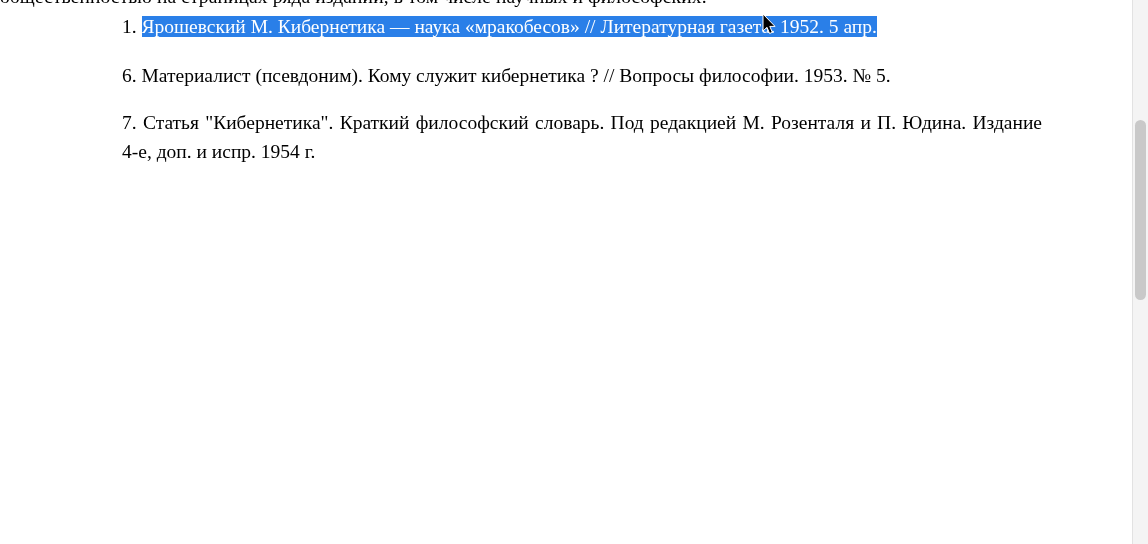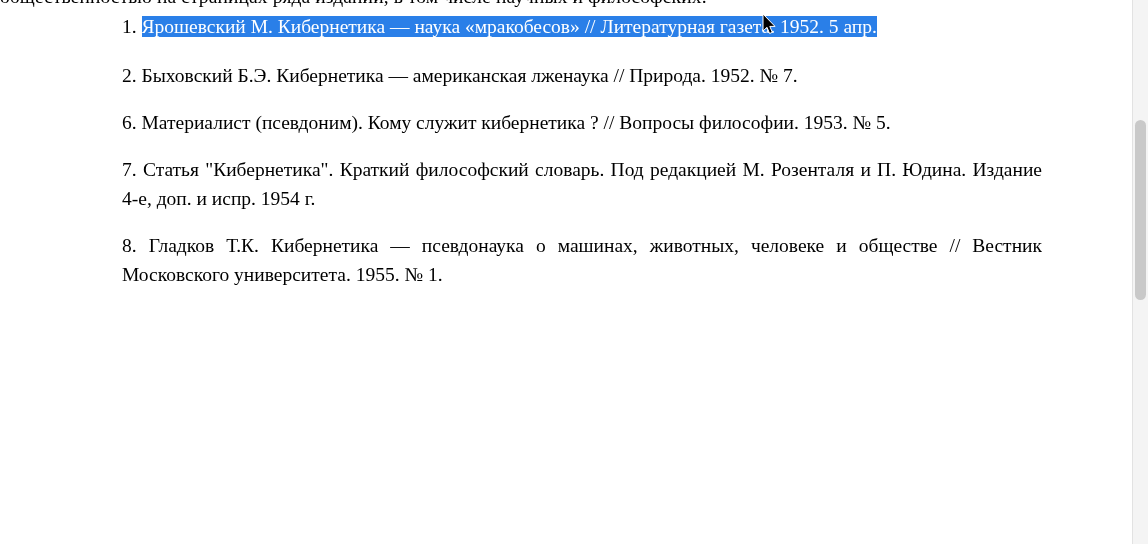--- a/index.html
+++ b/index.html
@@ -109,38 +109,32 @@
 
   <div class="doc-body">
 
     <div class="entry-wrap first">
       <div class="sel-holder">
         <span class="num">1.</span>
         <span class="entry selected">Ярошевский М. Кибернетика — наука «мракобесов» // Литературная газета. 1952. 5 апр.</span>
       </div>
     </div>
 
-    <div class="entry-wrap">
-      <p class="entry"><span class="num">2.</span> <span>Быховский Б.Э. Кибернетика — американская лженаука // Природа. 1952. № 7.</span></p>
-    </div>
 
 
 
 
     <div class="entry-wrap">
       <p class="entry"><span class="num">6.</span> <span>Материалист (псевдоним). Кому служит кибернетика ? // Вопросы философии. 1953. № 5.</span></p>
     </div>
 
     <div class="entry-wrap">
       <p class="entry"><span class="num">7.</span> <span>Статья "Кибернетика". Краткий философский словарь. Под редакцией М. Розенталя и П. Юдина. Издание 4-е, доп. и испр. 1954 г.</span></p>
     </div>
 
-    <div class="entry-wrap">
-      <p class="entry"><span class="num">8.</span> <span>Гладков Т.К. Кибернетика — псевдонаука о машинах, животных, человеке и обществе // Вестник Московского университета. 1955. № 1.</span></p>
-    </div>
 
   </div>
 
   <div class="cursor">
     <svg width="14" height="21" viewBox="0 0 14 21">
       <path d="M1 0 L1 17 L5 13.3 L7.6 19.5 L10.3 18.3 L7.8 12.4 L13 12.4 Z" fill="#000000" stroke="#ffffff" stroke-width="1"></path>
     </svg>
   </div>
 
   <div class="scrollbar">

